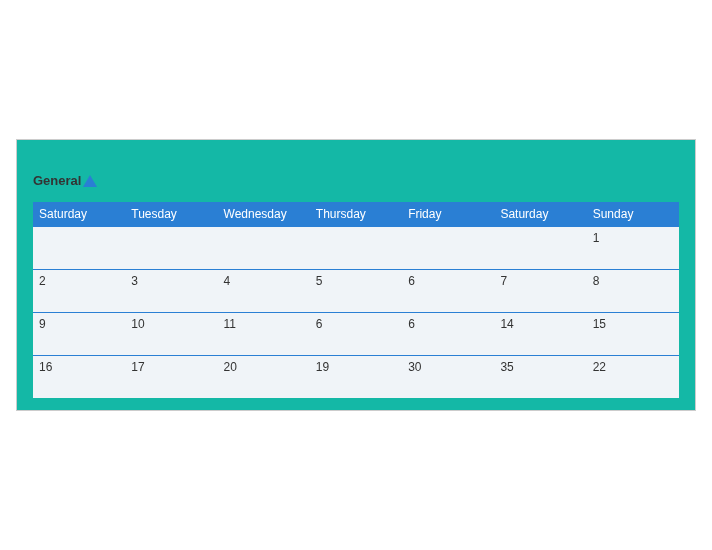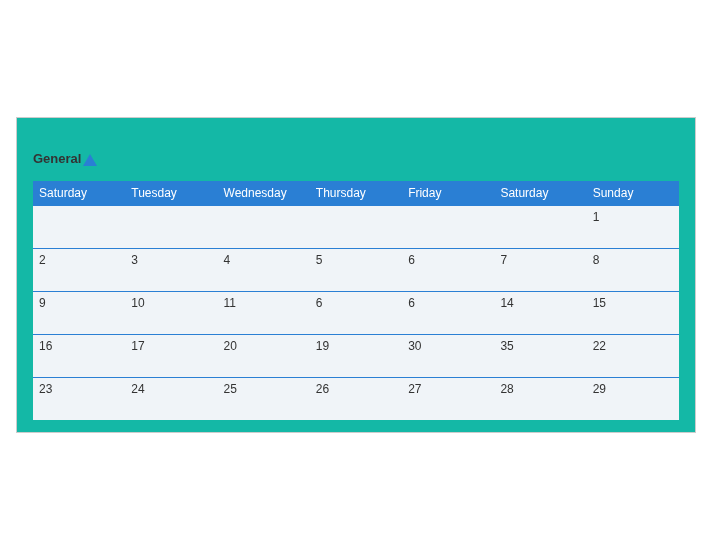--- a/index.html
+++ b/index.html
@@ -153,24 +153,15 @@
         </tr>
         <tr>
           <td>16</td>
           <td>17</td>
           <td>20</td>
           <td>19</td>
           <td>30</td>
           <td>35</td>
           <td>22</td>
         </tr>
-        <tr>
-          <td>23</td>
-          <td>24</td>
-          <td>25</td>
-          <td>26</td>
-          <td>27</td>
-          <td>28</td>
-          <td>29</td>
-        </tr>
       </tbody>
   </table>
 </div>
 
 </body></html>

